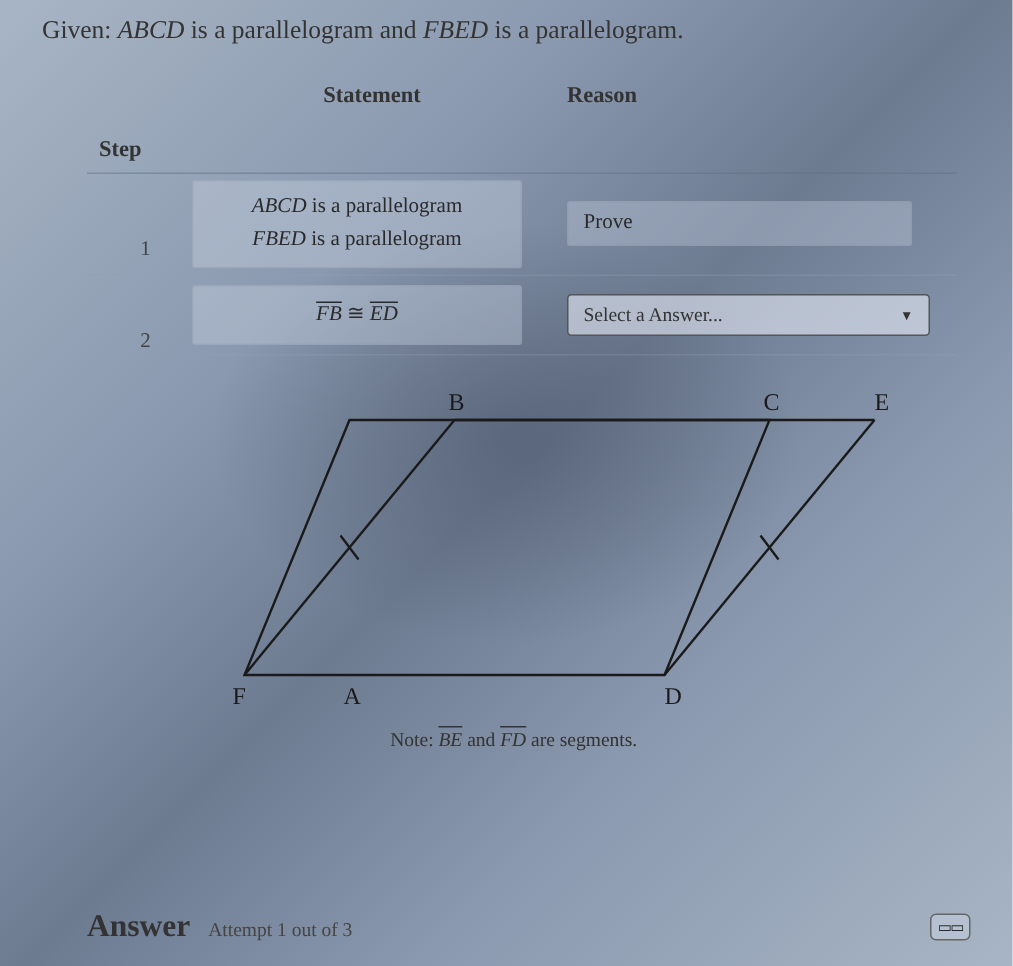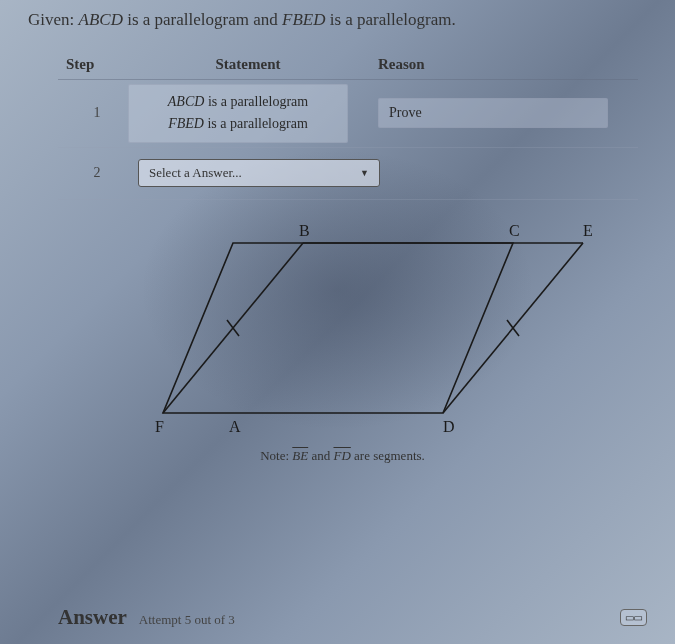--- a/index.html
+++ b/index.html
@@ -16,21 +16,21 @@
   position: absolute;
   inset: 0;
   background: radial-gradient(ellipse 280px 200px at 50% 45%, rgba(50,60,80,0.35), transparent 70%);
   pointer-events: none;
 }
 .content { position: relative; padding: 10px 18px 10px 28px; }
 .given, .prove { font-size: 17px; color: #333; margin-bottom: 14px; }
 .mi { font-style: italic; font-family: 'Times New Roman', serif; }
 .table-wrap { margin-top: 26px; margin-left: 30px; width: 580px; }
 .hdr-row { display: flex; font-weight: bold; font-size: 15px; color: #333; padding-bottom: 6px; border-bottom: 1px solid rgba(100,110,130,0.5); }
-.col-step { width: 70px; padding-left: 8px; }
+.col-step { width: 70px; padding-left: 8px; margin-top: 36px; }
 .col-stmt { width: 240px; text-align: center; }
 .col-rsn { width: 260px; padding-left: 10px; }
 .row { display: flex; align-items: center; min-height: 52px; border-bottom: 1px solid rgba(150,160,180,0.3); font-size: 14px; }
 .row .col-step { text-align: center; color: #444; }
 .stmt-box { background: rgba(200,210,225,0.4); border: 1px solid rgba(140,150,170,0.4); border-radius: 2px; padding: 6px 8px; margin: 4px 0; text-align: center; line-height: 1.6; width: 220px; }
 .rsn-box { background: rgba(200,210,225,0.35); border: 1px solid rgba(140,150,170,0.4); border-radius: 2px; padding: 6px 10px; width: 230px; }
 .select-box { background: rgba(230,235,245,0.6); border: 1px solid #555; border-radius: 3px; padding: 5px 10px; width: 242px; display: flex; justify-content: space-between; align-items: center; color: #333; font-size: 13px; cursor: pointer; }
 .caret { font-size: 9px; color: #333; }
 .overline { text-decoration: overline; font-style: italic; }
 .diagram { margin: 18px auto 0; display: block; }
@@ -67,20 +67,25 @@
           <span class="mi">FBED</span><span> is a parallelogram</span>
         </div>
       </div>
       <div class="col-rsn">
         <div class="rsn-box">Prove</div>
       </div>
     </div>
 
     <div class="row">
       <div class="col-step">2</div>
+      <div class="col-stmt">
+        <div class="stmt-box" style="padding:8px;">
+          <span class="overline">FB</span><span> ≅ </span><span class="overline">ED</span>
+        </div>
+      </div>
       <div class="col-rsn">
         <div class="select-box">
           <span>Select a Answer...</span>
           <span class="caret">▼</span>
         </div>
       </div>
     </div>
   </div>
 
   <svg class="diagram" width="500" height="230" viewBox="0 0 500 230">
@@ -104,16 +109,16 @@
 
   <div class="note">
     <span>Note: </span><span class="overline">BE</span><span> and </span><span class="overline">FD</span><span> are segments.</span>
   </div>
 
 </div>
 
 <div class="footer">
   <div>
     <span class="answer-lbl">Answer</span>
-    <span class="attempt">Attempt 5 out of 3</span>
+    <span class="attempt">Attempt 1 out of 3</span>
   </div>
   <div class="kbd-icon">▭▭</div>
 </div>
 
 </body></html>

